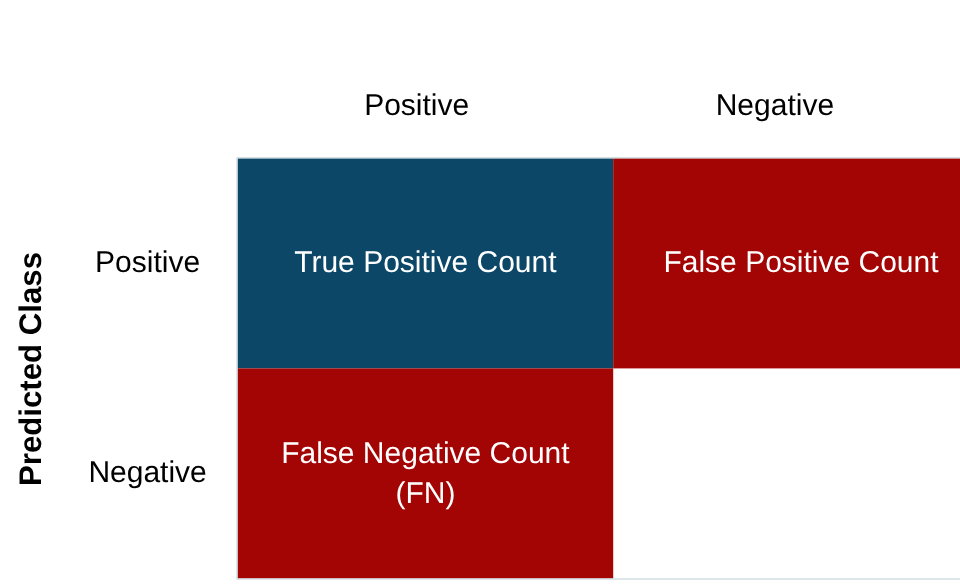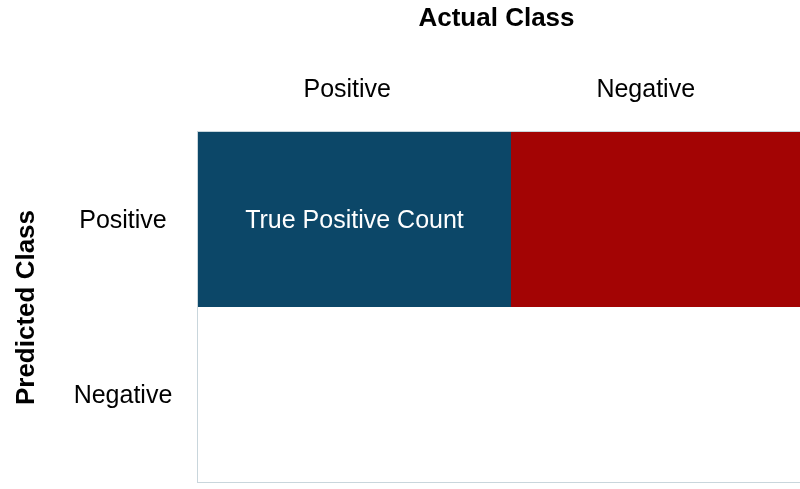--- a/index.html
+++ b/index.html
@@ -93,37 +93,41 @@
     color: #ffffff;
     font-size: 25px;
     line-height: 1.32;
   }
 </style>
 </head>
 <body>
 
 <div class="canvas">
 
-  <div class="title">Actual Class</div>
 
   <div class="col-labels">
     <div class="col-label">Positive</div>
     <div class="col-label">Negative</div>
   </div>
 
   <div class="y-title-wrap">
     <div class="y-title">Predicted Class</div>
   </div>
 
   <div class="row-labels">
     <div class="row-label">Positive</div>
     <div class="row-label">Negative</div>
   </div>
 
   <div class="matrix">
     <div class="cell" style="background: rgb(12, 71, 104);">
       <span>True Positive Count</span>
     </div>
     <div class="cell" style="background: rgb(163, 4, 4);">
+      <span>False Positive Count</span>
+    </div>
+    <div class="cell" style="background: rgb(163, 4, 4);">
+      <span>False Negative Count</span>
+      <span>(FN)</span>
     </div>
   </div>
 
 </div>
 
 </body></html>

